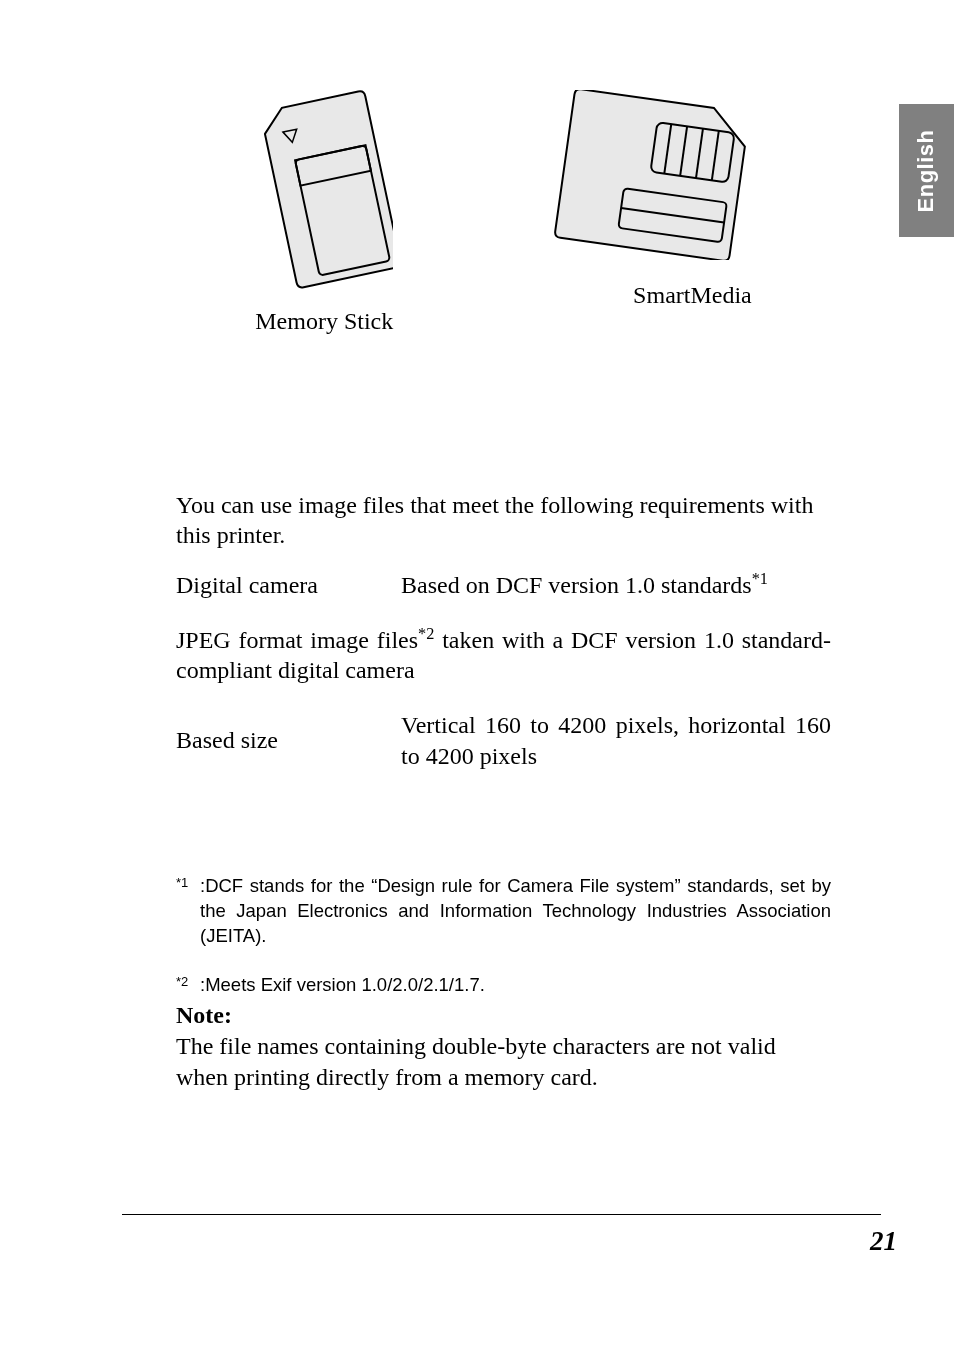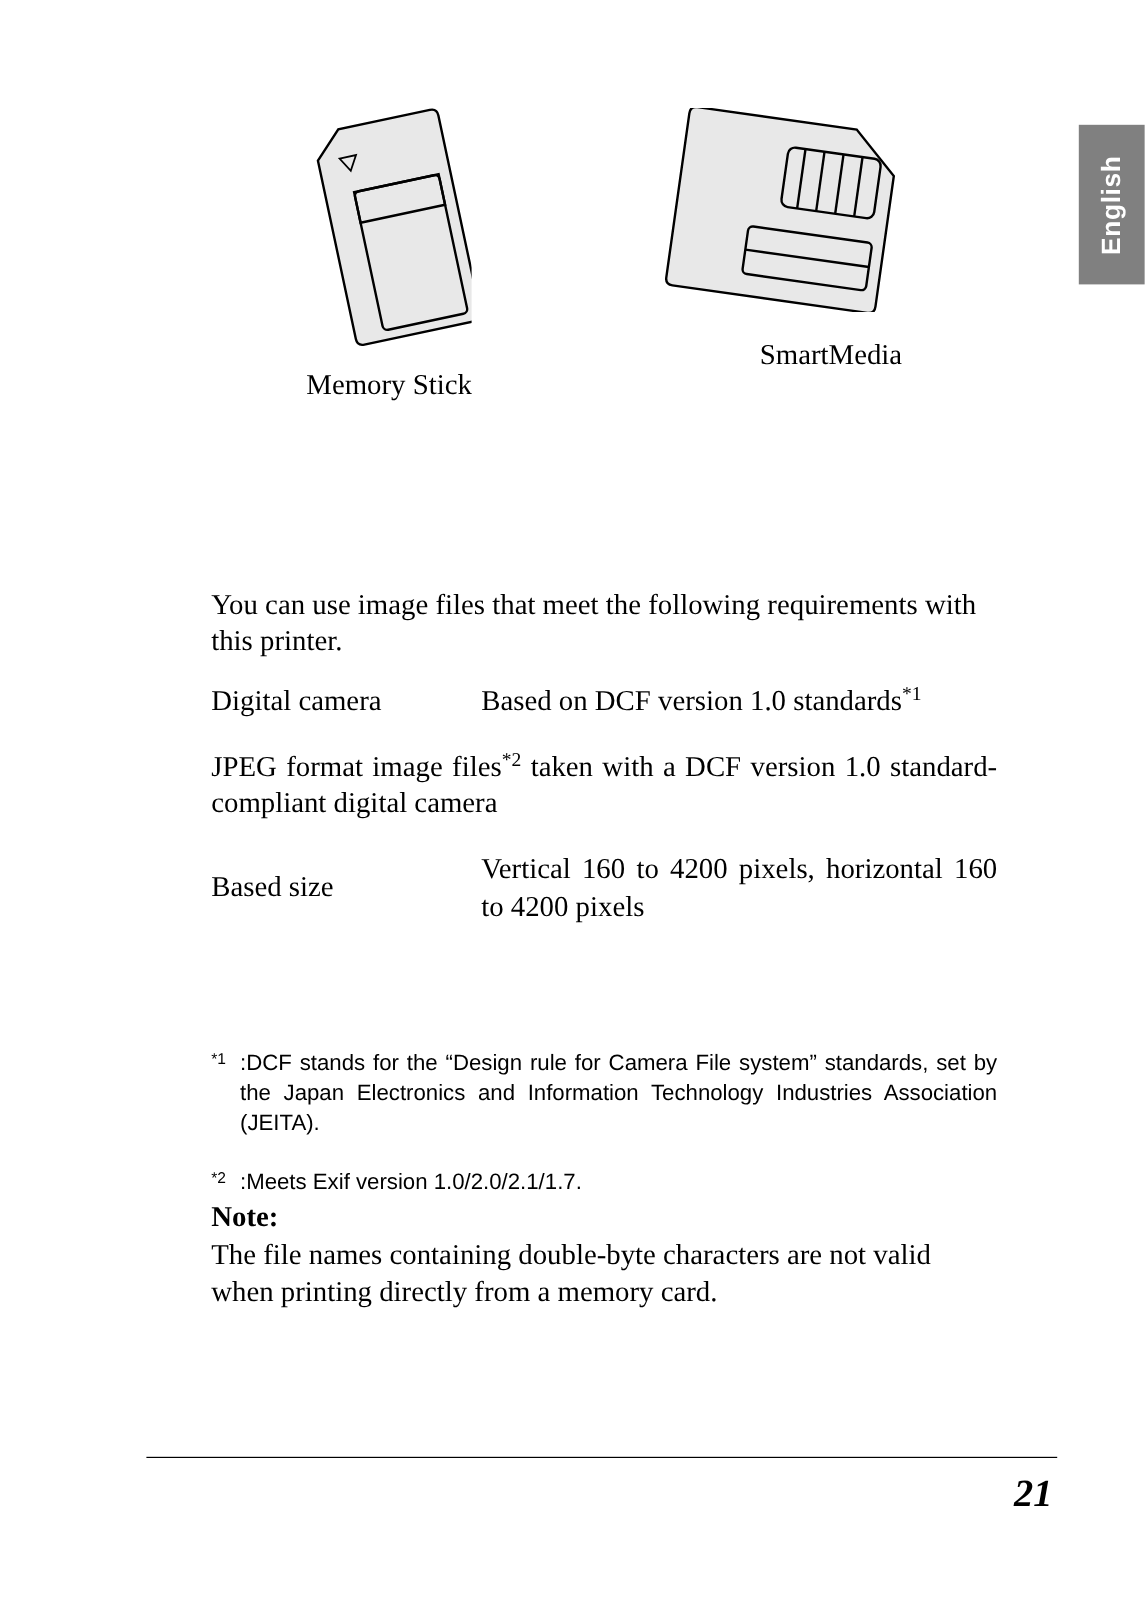--- a/index.html
+++ b/index.html
@@ -151,26 +151,26 @@
 
   .page-footer-line {
     position: absolute;
     left: 122px;
     right: 73px;
     top: 1214px;
     border-top: 1px solid #000;
   }
   .page-number {
     position: absolute;
-    right: 77px;
+    right: 57px;
     top: 1226px;
     font-family: "Palatino Linotype", "Book Antiqua", Palatino, Georgia, serif;
     font-style: italic;
     font-weight: bold;
-    font-size: 32px;
+    font-size: 27px;
   }
 </style>
 </head>
 <body>
 
 <div class="page">
 
   <div class="lang-tab">
     <span>English</span>
   </div>

